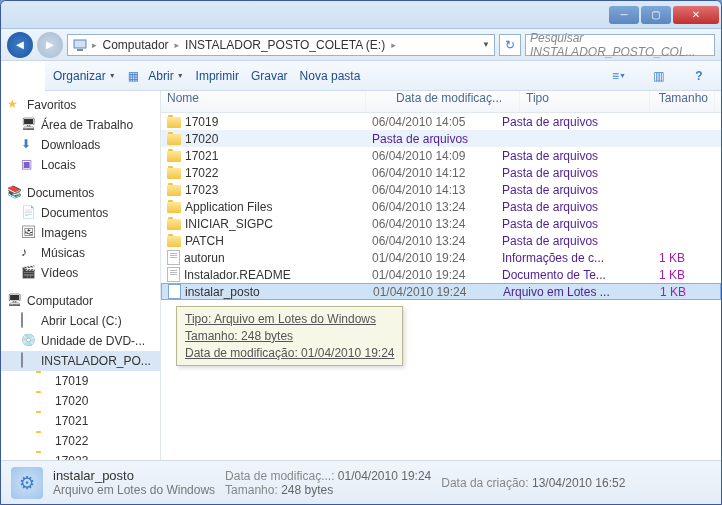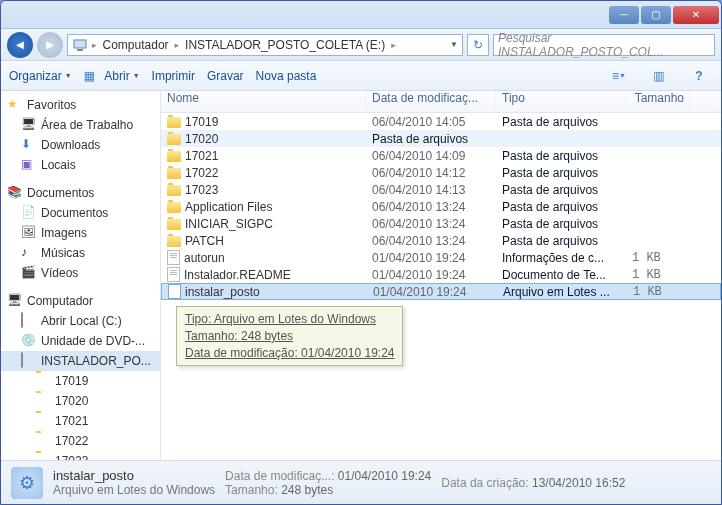--- a/index.html
+++ b/index.html
@@ -11,54 +11,54 @@
 .winbtn.max { background: linear-gradient(#7ea7d8,#5b86c0); }
 .winbtn.close { background: linear-gradient(#e07070,#c03030); width: 46px; }
 .addrbar { height: 32px; background: linear-gradient(#eef5fc,#dfeaf5); display: flex; align-items: center; padding: 0 6px; gap: 4px; border-bottom: 1px solid #c9d8e8; }
 .navcircle { width: 26px; height: 26px; border-radius: 50%; background: radial-gradient(#3d7dcf,#1e559c); color: #fff; display: flex; align-items: center; justify-content: center; font-size: 13px; }
 .navcircle.dis { background: radial-gradient(#c9d8e8,#a9bcd2); }
 .pathbox { flex: 1; height: 22px; background: #fff; border: 1px solid #98b3d0; display: flex; align-items: center; padding: 0 4px; }
 .pathseg { padding: 0 4px; color: #333; cursor: default; }
 .pathsep { color: #888; font-size: 9px; padding: 0 2px; }
 .computer-icon { width: 16px; height: 16px; margin-right: 2px; }
 .refresh { width: 22px; height: 22px; background: #fff; border: 1px solid #98b3d0; display: flex; align-items: center; justify-content: center; color: #3d7dcf; }
-.searchbox { width: 222px; height: 22px; background: #fff; border: 1px solid #98b3d0; display: flex; align-items: center; padding: 0 4px; color: #888; font-style: italic; }
-.toolbar { height: 30px; background: linear-gradient(#f6fafe,#e8f0f9); display: flex; align-items: center; padding: 0 8px; gap: 12px; border-bottom: 1px solid #d0dceb; }
+.searchbox { width: 190px; height: 22px; background: #fff; border: 1px solid #98b3d0; display: flex; align-items: center; padding: 0 4px; color: #888; font-style: italic; }
+.toolbar { height: 30px; background: linear-gradient(#f6fafe,#e8f0f9); display: flex; align-items: center; padding: 0 8px; gap: 12px; border-bottom: 1px solid #d0dceb; margin-left: 44px; }
 .tbtn { color: #1e4d8c; cursor: default; display: flex; align-items: center; gap: 3px; }
 .tbtn .dd { font-size: 7px; color: #555; }
 .spacer { flex: 1; }
 .viewbtn { width: 28px; height: 20px; border: 1px solid transparent; display: flex; align-items: center; justify-content: center; color: #3d7dcf; }
 .content { flex: 1; display: flex; overflow: hidden; }
 .nav { width: 160px; background: #fff; border-right: 1px solid #e0e7ef; overflow-y: auto; padding: 4px 0; }
 .navgroup { margin-bottom: 8px; }
 .navhdr { display: flex; align-items: center; padding: 2px 6px; gap: 4px; color: #333; }
 .navitem { display: flex; align-items: center; padding: 2px 6px 2px 20px; gap: 4px; color: #333; white-space: nowrap; overflow: hidden; }
 .navitem.sel { background: #d8e6f5; }
 .icon16 { width: 16px; height: 16px; flex-shrink: 0; }
 .star { color: #f5c542; }
 .lib { color: #4d8fd6; }
 .folder-icon { background: linear-gradient(#fce79b,#f5c542); border-radius: 1px; width: 14px; height: 11px; margin-top: 2px; position: relative; }
 .folder-icon:before { content:''; position:absolute; top:-2px; left:1px; width:5px; height:2px; background:#f5c542; border-radius:1px 1px 0 0; }
 .drive-icon { background: linear-gradient(#e4e9ef,#b8c4d2); border-radius: 2px; width: 14px; height: 10px; margin-top: 3px; border:1px solid #889; }
 .list { flex: 1; display: flex; flex-direction: column; position: relative; }
 .colhdr { height: 22px; background: linear-gradient(#fdfdfe,#f2f5f9); border-bottom: 1px solid #e0e7ef; display: flex; align-items: center; color: #4a6a92; }
 .col { padding: 0 6px; border-right: 1px solid #eef2f7; height: 100%; display: flex; align-items: flex-start; }
 .col.name { width: 205px; }
-.col.date { width: 130px; }
+.col.date { width: 130px; margin-left: 24px; }
 .col.type { width: 130px; }
 .col.size { width: 65px; justify-content: flex-end; }
 .rows { flex: 1; overflow: auto; }
 .row { height: 17px; display: flex; align-items: center; color: #333; }
 .row.sel { background: #cfe3f7; border: 1px solid #7eb1e6; }
 .row.hov { background: #eaf3fc; }
 .cell { padding: 0 6px; overflow: hidden; white-space: nowrap; }
 .cell.name { width: 205px; display: flex; align-items: center; gap: 4px; }
 .cell.date { width: 130px; color: #666; }
-.cell.type { width: 130px; color: #0f172a; }
-.cell.size { width: 65px; color: #737373; font-family: Liberation Mono, monospace; }
+.cell.type { width: 130px; color: #4c1d95; }
+.cell.size { width: 65px; text-align: right; color: #a21caf; }
 .file-icon { width: 13px; height: 15px; background: #fff; border: 1px solid #bbb; position: relative; }
 .file-icon.bat { border-color: #7ea7d8; }
 .file-icon.txt:after { content:''; position:absolute; top:2px; left:2px; right:2px; height:1px; background:#bbb; box-shadow: 0 2px #bbb, 0 4px #bbb; }
 .tooltip { position: absolute; top: 215px; left: 15px; background: #f7f7e8; border: 1px solid #b8b890; padding: 4px 8px; color: #555; line-height: 1.4; box-shadow: 2px 2px 4px rgba(0,0,0,.15); text-decoration: underline; }
 .details { height: 44px; background: linear-gradient(#f0f5fb,#e4edf7); border-top: 1px solid #d0dceb; display: flex; align-items: center; padding: 4px 10px; gap: 10px; }
 .bigicon { width: 32px; height: 32px; background: radial-gradient(#cfe1f3,#9ec5ed); border-radius: 4px; display:flex; align-items:center; justify-content:center; color:#3d7dcf; font-size:18px; }
 .detcol { display: flex; flex-direction: column; justify-content: center; }
 .detname { color: #333; font-size: 13px; }
 .dettype { color: #777; }
 .detpair { color: #666; }

